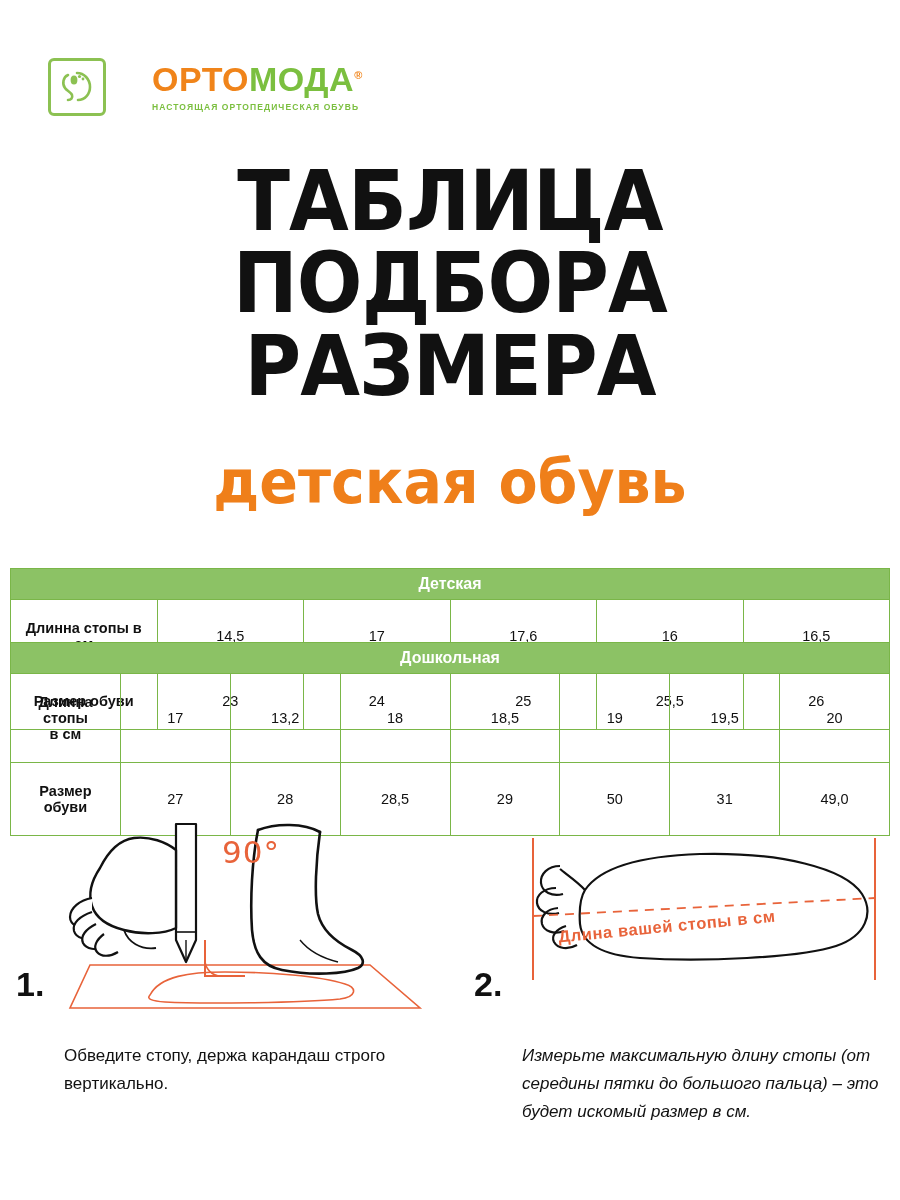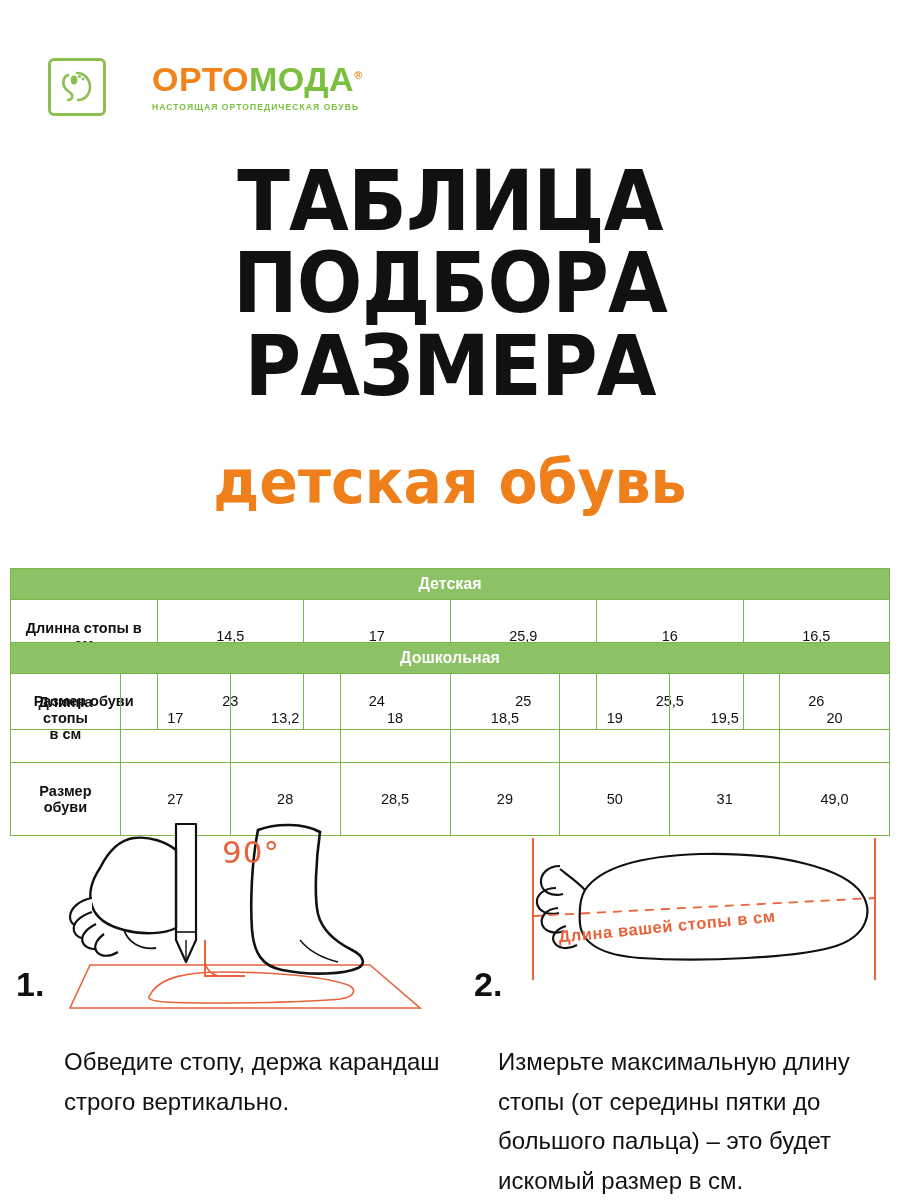--- a/index.html
+++ b/index.html
@@ -152,26 +152,26 @@
     font-size: 34px;
     color: #111;
   }
   .step1-num { left: 16px; top: 965px; }
   .step2-num { left: 474px; top: 965px; }
 
   
   .caption {
     position: absolute;
     font-family: "Liberation Sans", sans-serif;
-    font-size: 24px;
+    font-size: 17px;
     line-height: 1.65;
     color: #111;
   }
   .cap1 { left: 64px; top: 1042px; width: 390px; }
-  .cap2 { left: 498px; top: 1042px; width: 360px; }
+  .cap2 { left: 522px; top: 1042px; width: 360px; font-style: italic; }
 
   .deg-label {
     position: absolute;
     left: 222px;
     top: 834px;
     font-family: "DejaVu Sans", sans-serif;
     font-weight: normal;
     font-size: 31px;
     color: #e8633a;
     letter-spacing: 1px;
@@ -221,21 +221,21 @@
       <thead>
         <tr>
           <th colspan="6">Детская</th>
         </tr>
       </thead>
       <tbody>
         <tr>
           <td class="rowhead" style="width:215px">Длинна стопы в см</td>
           <td style="width:133px">14,5</td>
           <td style="width:133px">17</td>
-          <td style="width:133px">25,9</td>
+          <td style="width:133px">17,6</td>
           <td style="width:133px">16</td>
           <td>16,5</td>
         </tr>
         <tr>
           <td class="rowhead">Размер обуви</td>
           <td>23</td>
           <td>24</td>
           <td>25</td>
           <td>25,5</td>
           <td>26</td>

